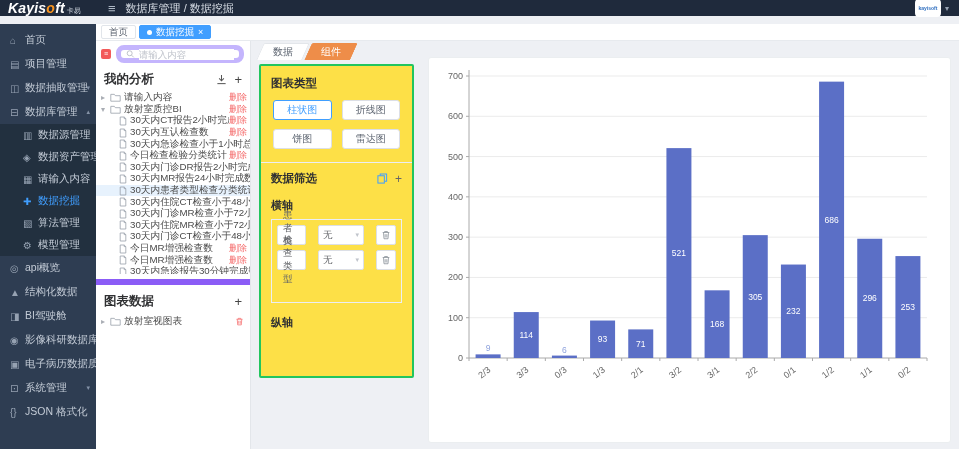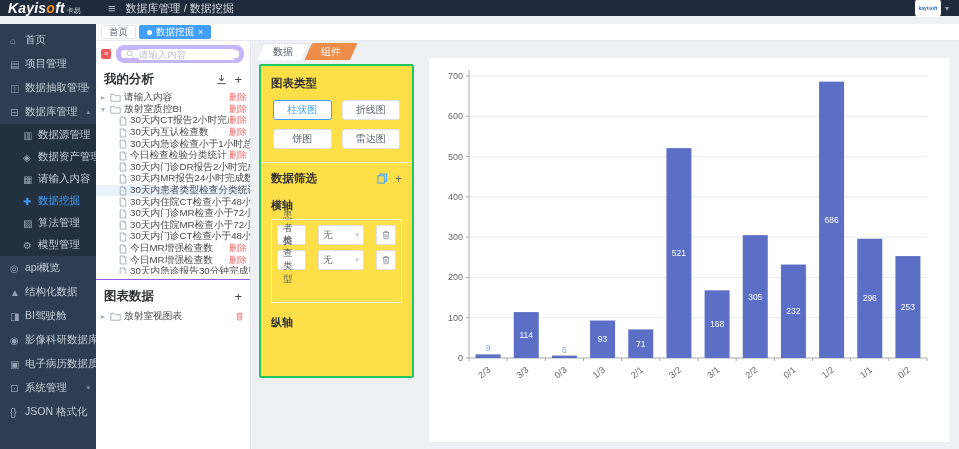--- a/index.html
+++ b/index.html
@@ -49,21 +49,21 @@
 .pt-icons .plus{font-size:13px;cursor:pointer;line-height:1;color:#444}
 .tree{height:182px;overflow:hidden}
 .tree-row{display:flex;align-items:center;height:11.6px;font-size:9.7px;color:#4a4a4a;padding-left:5px;white-space:nowrap;cursor:pointer}
 .tree-row.file{padding-left:23px}
 .tree-row.selected{background:#e7f2fd}
 .tree-row .caret{color:#a9adb4;font-size:8px;width:9px;flex:none}
 .tree-row .t-icon{flex:none;margin-right:3px;display:flex}
 .tree-row .lbl{overflow:hidden}
 .tree-row .del{margin-left:auto;color:#f56c6c;font-size:9px;flex:none;padding-right:3px}
 .tree-row .tdel{margin-left:auto;flex:none;padding-right:6px;display:flex;cursor:pointer}
-.section2 .panel-title-row{border-top:1px solid #8b5cf6;margin-top:5px;padding-top:8px}
+.section2 .panel-title-row{border-top:6px solid #8b5cf6;margin-top:5px;padding-top:8px}
 
 
 .config-panel{position:absolute;left:156px;top:0;bottom:0;width:170px}
 .config-tabs{display:flex;padding-left:8px;height:19px;align-items:flex-end;gap:2px}
 .ctab{position:relative;width:46px;height:17px;display:flex;align-items:center;justify-content:center;font-size:10px;color:#5c6470;cursor:pointer}
 .ctab::before{content:"";position:absolute;inset:0;transform:skewX(-24deg);background:#fff;border:1px solid #e3e6ea;border-bottom:none;border-radius:2px 2px 0 0}
 .ctab.active{color:#fff}
 .ctab.active::before{background:#ee8d49;border-color:#ee8d49}
 .ctab .ct-lbl{position:relative}
 .config-card{position:absolute;left:7px;right:8px;top:23px;height:314px;background:#fde047;border:2px solid #22c55e;border-radius:2px;padding:10px 10px 8px 10px;overflow:hidden}

